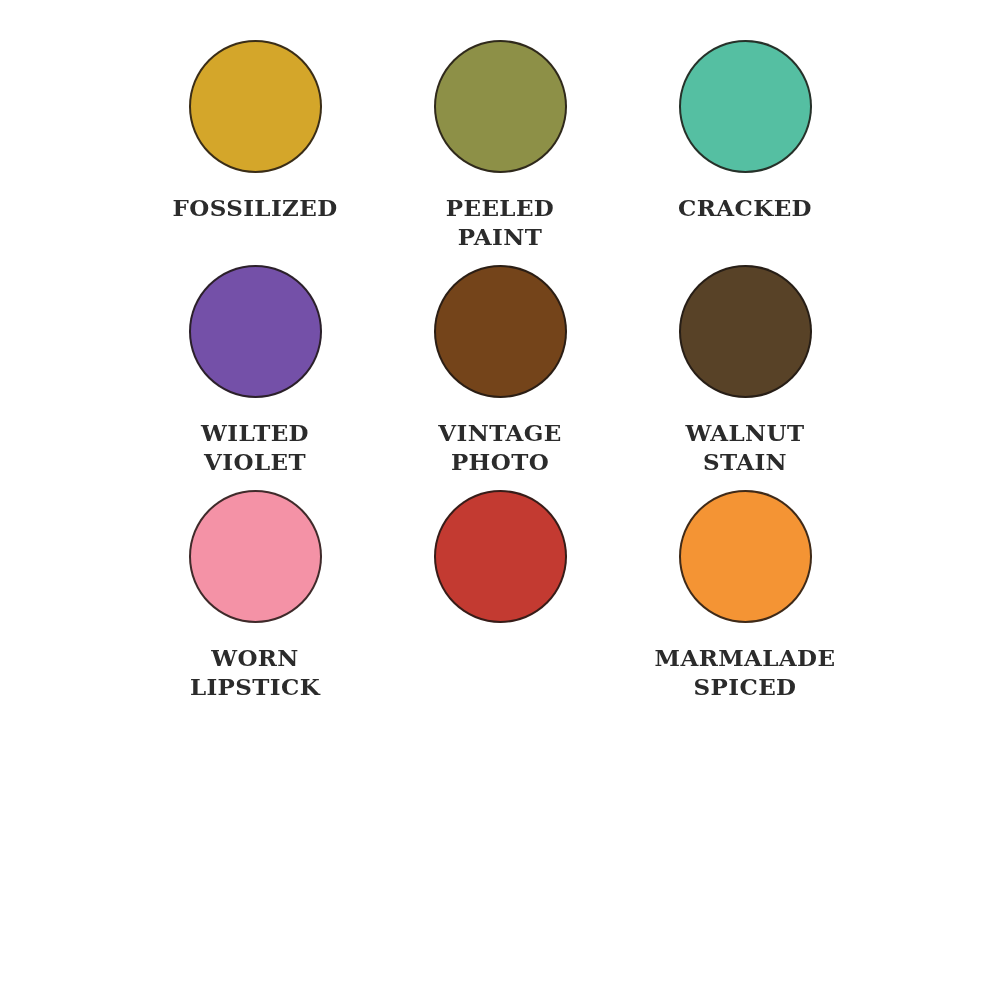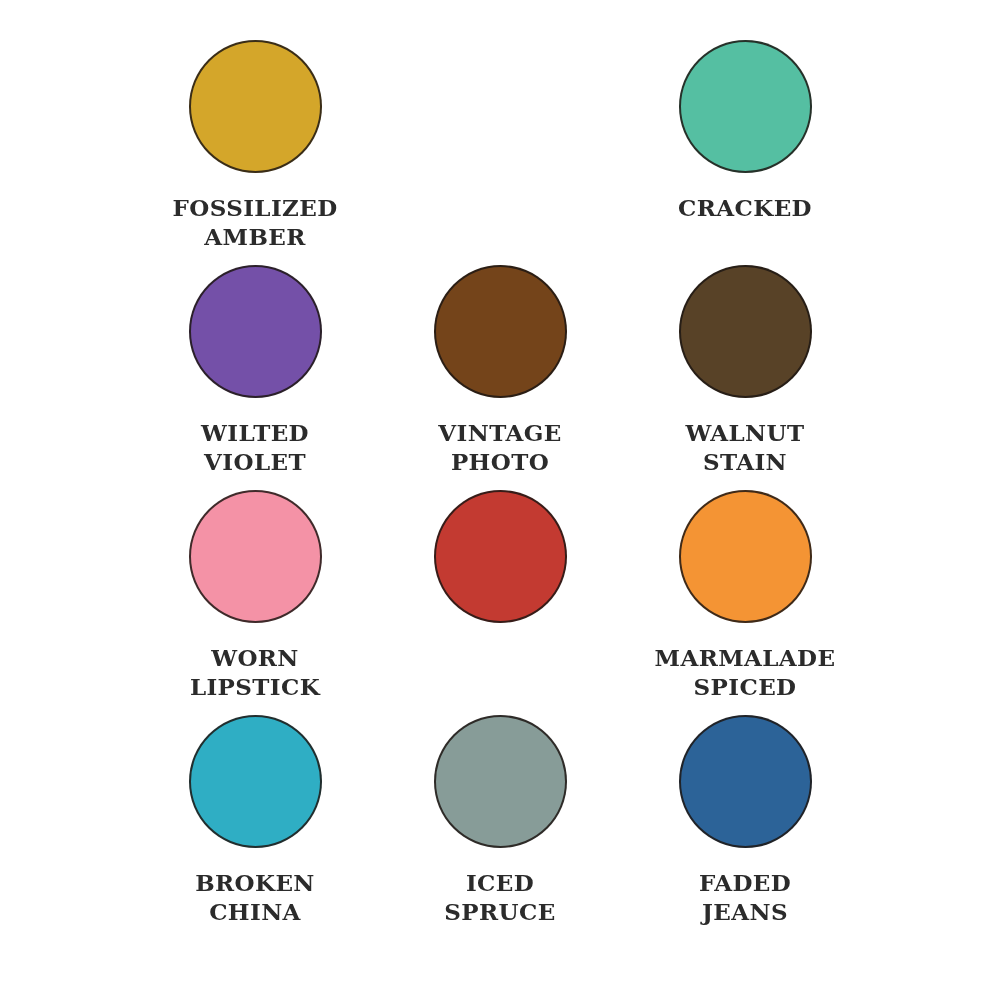--- a/index.html
+++ b/index.html
@@ -66,21 +66,27 @@
 </head>
 <body>
 
 <div id="swatch-chart">
 
   <div class="swatch-row">
     <div class="swatch-cell">
       <div class="swatch-disc" style="background-color: rgb(212, 166, 42);"></div>
       <div class="swatch-label">
         <span class="label-line">FOSSILIZED</span>
-        <span class="label-line">AMBER</span>
+      </div>
+    </div>
+    <div class="swatch-cell">
+      <div class="swatch-disc" style="background-color: rgb(141, 144, 71);"></div>
+      <div class="swatch-label">
+        <span class="label-line">PEELED</span>
+        <span class="label-line">PAINT</span>
       </div>
     </div>
     <div class="swatch-cell">
       <div class="swatch-disc" style="background-color: rgb(85, 191, 162);"></div>
       <div class="swatch-label">
         <span class="label-line">CRACKED</span>
       </div>
     </div>
   </div>
 
@@ -121,37 +127,14 @@
     </div>
     <div class="swatch-cell">
       <div class="swatch-disc" style="background-color: rgb(244, 148, 52);"></div>
       <div class="swatch-label">
         <span class="label-line">MARMALADE</span>
         <span class="label-line">SPICED</span>
       </div>
     </div>
   </div>
 
-  <div class="swatch-row">
-    <div class="swatch-cell">
-      <div class="swatch-disc" style="background-color: rgb(47, 174, 196);"></div>
-      <div class="swatch-label">
-        <span class="label-line">BROKEN</span>
-        <span class="label-line">CHINA</span>
-      </div>
-    </div>
-    <div class="swatch-cell">
-      <div class="swatch-disc" style="background-color: rgb(135, 156, 152);"></div>
-      <div class="swatch-label">
-        <span class="label-line">ICED</span>
-        <span class="label-line">SPRUCE</span>
-      </div>
-    </div>
-    <div class="swatch-cell">
-      <div class="swatch-disc" style="background-color: rgb(44, 99, 152);"></div>
-      <div class="swatch-label">
-        <span class="label-line">FADED</span>
-        <span class="label-line">JEANS</span>
-      </div>
-    </div>
-  </div>
 
 </div>
 
 </body></html>

